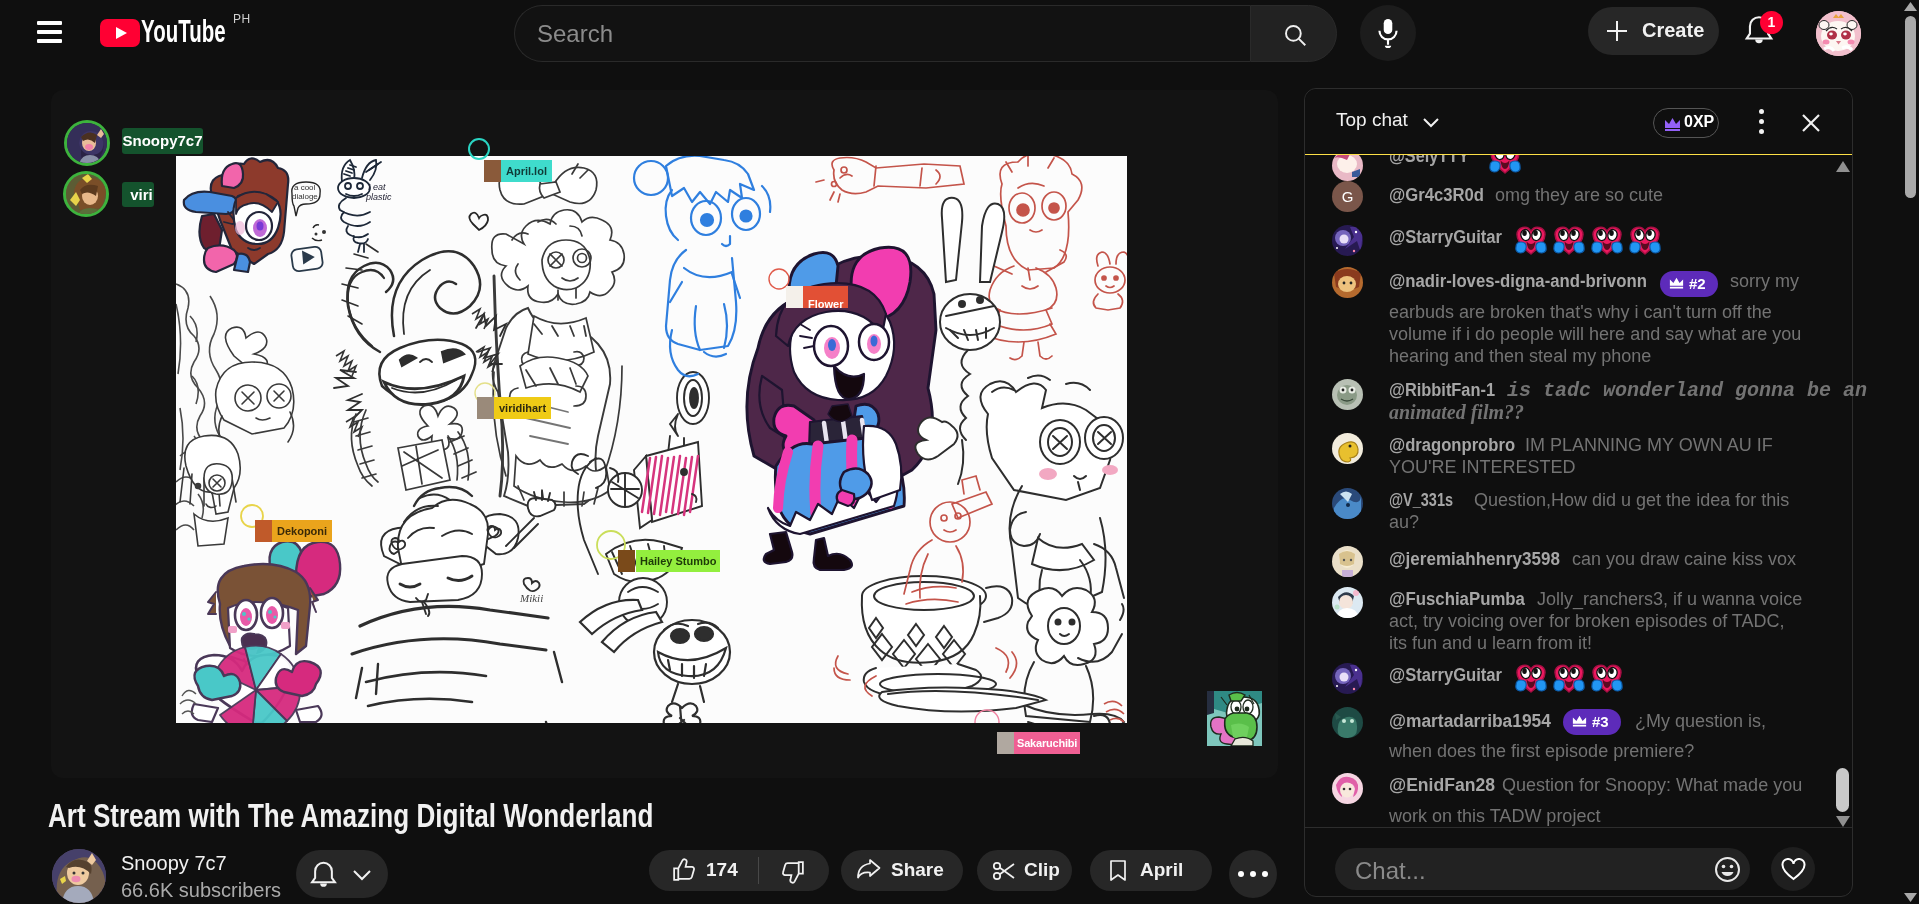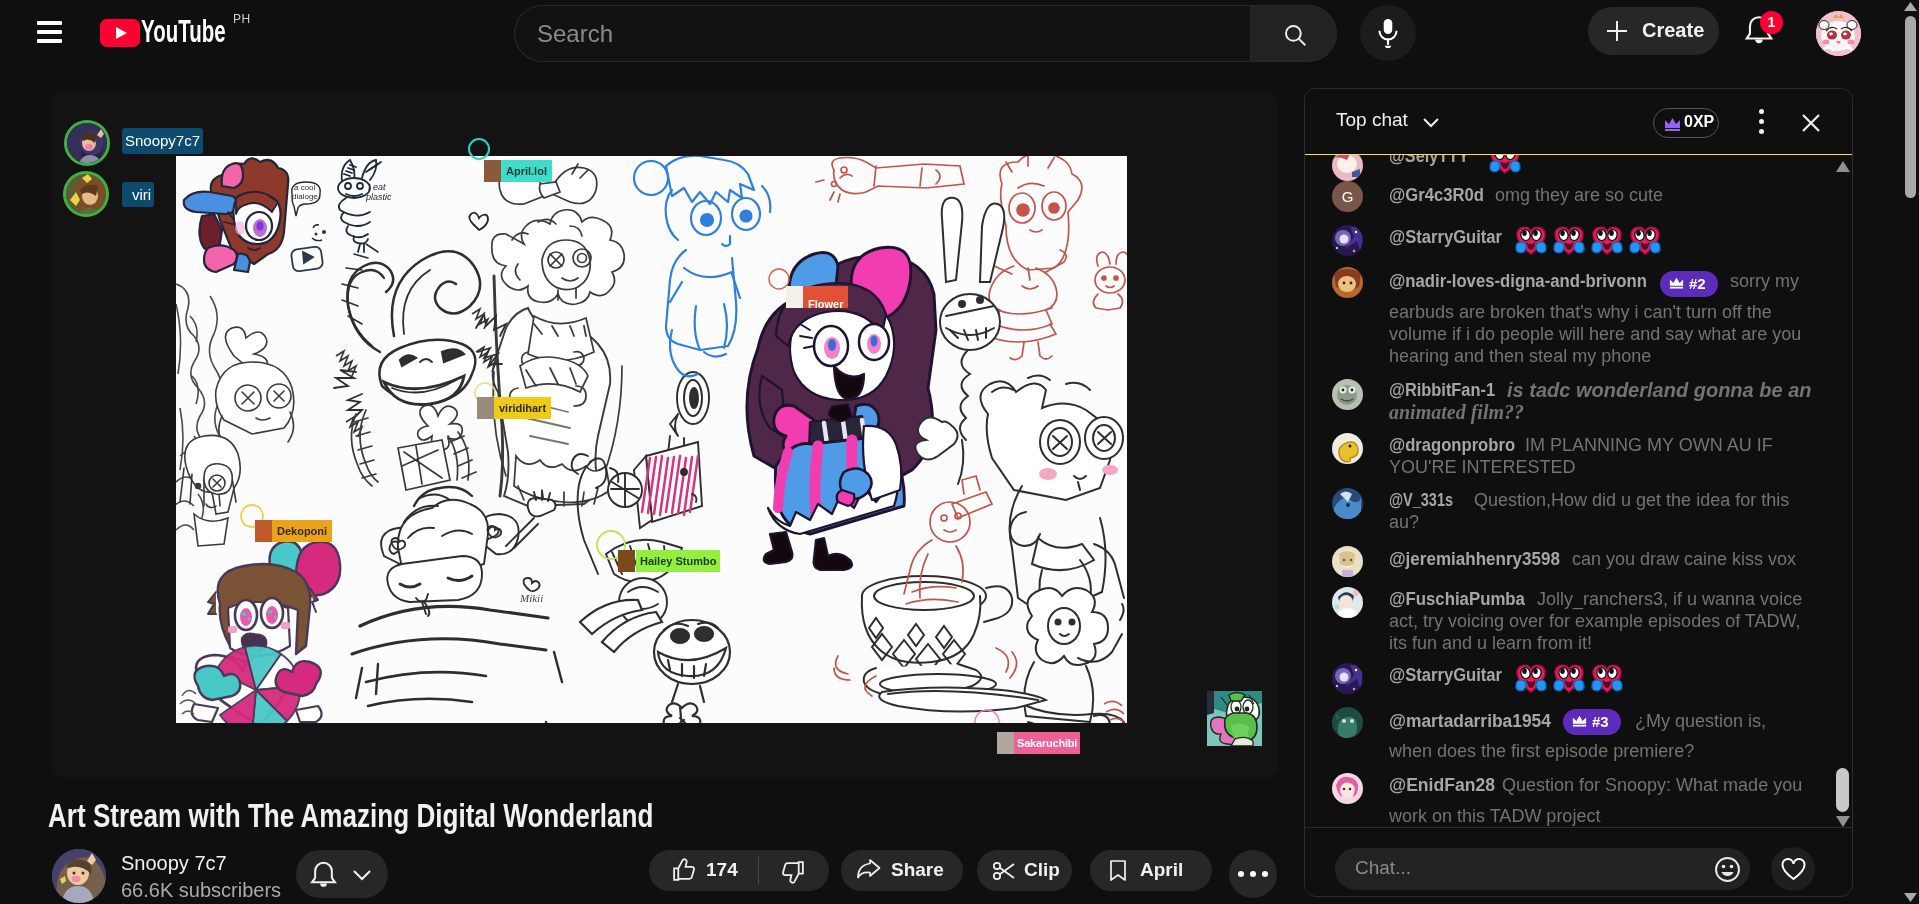--- a/index.html
+++ b/index.html
@@ -25,21 +25,21 @@
   #createbtn span { position:absolute; left:54px; top:12px; font-size:20px; font-weight:bold; }
   #bellwrap { position:absolute; left:1744px; top:14px; }
   #bellbadge { position:absolute; left:1760px; top:11px; width:23px; height:23px; border-radius:50%;
      background:#f03; color:#fff; font-size:14px; font-weight:bold; text-align:center; line-height:23px; }
   #topavatar { position:absolute; left:1816px; top:11px; width:45px; height:45px; border-radius:50%;
      background:#f6cdd8; overflow:hidden; }
   
   #player { position:absolute; left:51px; top:90px; width:1227px; height:688px; background:#131313; border-radius:12px; }
   #canvas { position:absolute; left:176px; top:156px; width:951px; height:567px; background:#fcfcfc; }
   .collab { position:absolute; width:46px; height:46px; border-radius:50%; border:3px solid #3db33d; overflow:hidden; }
-  .collabname { position:absolute; background:#0c4a6e; color:#fff; font-weight:normal; border-radius:3px; }
+  .collabname { position:absolute; background:#14532d; color:#fff; font-weight:bold; border-radius:3px; }
   .tag { position:absolute; height:22px; font-size:11px; font-weight:bold; line-height:22px; white-space:nowrap; }
   .tagav { position:absolute; width:17px; height:22px; }
   
   #vtitle { position:absolute; left:48px; top:797px; color:#f1f1f1; font-size:33px; font-weight:bold; transform:scaleX(0.79); transform-origin:0 50%; white-space:nowrap; }
   #chavatar { position:absolute; left:52px; top:849px; width:54px; height:54px; border-radius:50%; overflow:hidden;
      background:#5a4a6a; }
   #chname { position:absolute; left:121px; top:852px; color:#f1f1f1; font-size:20px; font-weight:normal; }
   #chsubs { position:absolute; left:121px; top:879px; color:#aaa; font-size:20px; }
   .pill { position:absolute; top:850px; height:41px; background:#272727; border-radius:21px; color:#f1f1f1; }
   .pill .lbl { position:absolute; font-size:19px; font-weight:bold; top:9px; }
@@ -48,21 +48,21 @@
      border-radius:12px; background:#0f0f0f; }
   #chathead { position:absolute; left:1305px; top:89px; width:547px; height:66px; border-bottom:1px solid #fde047;
      background:#0f0f0f; border-radius:12px 12px 0 0; z-index:5; }
   .cava { position:absolute; left:1332px; width:31px; height:31px; border-radius:50%; overflow:hidden; z-index:2; }
   .cline { position:absolute; font-size:18px; color:#737373; white-space:nowrap; z-index:1; }
   .cuser { color:#a6a6a6; font-weight:bold; }
   .cbadge { position:absolute; height:26px; background:#5d2bba; border-radius:13px; color:#fff;
      font-size:15px; font-weight:bold; z-index:2; }
   #chatinput { position:absolute; left:1335px; top:848px; width:415px; height:42px; background:#222;
      border-radius:21px; }
-  #chatinput span { position:absolute; left:20px; top:9px; font-size:19px; color:#8a8a8a; }
+  #chatinput span { position:absolute; left:20px; top:9px; font-size:24px; color:#8a8a8a; }
   #heartbtn { position:absolute; left:1771px; top:847px; width:44px; height:44px; border-radius:50%; background:#1f1f1f; }
   
   #pagescroll { position:absolute; left:1902px; top:0; width:17px; height:904px; background:#0f0f0f; }
   #pagethumb { position:absolute; left:1905px; top:16px; width:11px; height:182px; background:#a9a9a9; border-radius:6px; }
 </style>
 </head>
 <body>
 <div id="page">
 
   <div id="topbar">
@@ -756,21 +756,21 @@
   <div class="cava" style="left:1332px;top:379px"><svg width="31" height="31" viewBox="0 0 31 31">
           <rect width="31" height="31" fill="#b8c0b4"></rect>
           <circle cx="15" cy="16" r="10" fill="#8a9a86"></circle>
           <circle cx="11" cy="11" r="3.5" fill="#e8ece4"></circle>
           <circle cx="20" cy="11" r="3.5" fill="#e8ece4"></circle>
           <circle cx="11" cy="11" r="1.4" fill="#222"></circle>
           <circle cx="20" cy="11" r="1.4" fill="#222"></circle>
           <path d="M9 20 q6 4 12 0" stroke="#3a4a3a" fill="none" stroke-width="1.4"></path>
         </svg></div>
   <div class="cline cuser" style="left:1389px;top:380px;transform:scaleX(0.910);transform-origin:0 50%">@RibbitFan-1</div>
-  <div class="cline" style="left:1507px;top:379px;font-family:Liberation Sans, sans-serif;font-style:italic;font-weight:bold;font-size:20px;">is tadc wonderland gonna be an</div>
+  <div class="cline" style="left:1507px;top:379px;font-family:Liberation Mono, monospace;font-style:italic;font-weight:bold;font-size:20px;">is tadc wonderland gonna be an</div>
   <div class="cline" style="left:1389px;top:401px;font-family:'Liberation Serif',serif;font-style:italic;font-weight:bold;font-size:20px;">animated film??</div>
   <div class="cava" style="left:1332px;top:433px"><svg width="31" height="31" viewBox="0 0 31 31">
           <rect width="31" height="31" fill="#f2ecdc"></rect>
           <path d="M8 24 q-4 -10 6 -14 q10 -4 12 6 q1 8 -8 9 q2 3 -2 4 q-6 0 -8 -5z" fill="#e8c02e" stroke="#a8821a" stroke-width="1.2"></path>
           <circle cx="18" cy="13" r="1.5" fill="#222"></circle>
         </svg></div>
   <div class="cline cuser" style="left:1389px;top:435px;transform:scaleX(0.923);transform-origin:0 50%">@dragonprobro</div>
   <div class="cline" style="left:1525px;top:435px;">IM PLANNING MY OWN AU IF</div>
   <div class="cline" style="left:1389px;top:457px;">YOU'RE INTERESTED</div>
   <div class="cava" style="left:1332px;top:488px"><svg width="31" height="31" viewBox="0 0 31 31">
@@ -795,21 +795,21 @@
   <div class="cava" style="left:1332px;top:587px"><svg width="31" height="31" viewBox="0 0 31 31">
           <rect width="31" height="31" fill="#dce9f2"></rect>
           <path d="M6 10 q8 -9 16 -1 l-2 8 q-7 -5 -12 0z" fill="#2e3a4a"></path>
           <ellipse cx="14" cy="15" rx="7" ry="7" fill="#f4e4da"></ellipse>
           <path d="M4 31 q2 -10 11 -10 q10 0 12 10z" fill="#fff"></path>
           <circle cx="24" cy="6" r="3" fill="#f4b8cd"></circle>
           <circle cx="5" cy="20" r="2.5" fill="#b8e0c8"></circle>
         </svg></div>
   <div class="cline cuser" style="left:1389px;top:589px;transform:scaleX(0.934);transform-origin:0 50%">@FuschiaPumba</div>
   <div class="cline" style="left:1537px;top:589px;">Jolly_ranchers3, if u wanna voice</div>
-  <div class="cline" style="left:1389px;top:611px;">act, try voicing over for example episodes of TADW,</div>
+  <div class="cline" style="left:1389px;top:611px;">act, try voicing over for broken episodes of TADC,</div>
   <div class="cline" style="left:1389px;top:633px;">its fun and u learn from it!</div>
   <div class="cava" style="left:1332px;top:663px"><svg width="31" height="31" viewBox="0 0 31 31">
           <rect width="31" height="31" fill="#271a52"></rect>
           <circle cx="11" cy="13" r="8" fill="#8a78d8" opacity=".8"></circle>
           <circle cx="12" cy="14" r="4.5" fill="#e8dff8"></circle>
           <path d="M18 2 l4 10 -9 12 12 -8 4 12 2 -26z" fill="#5a3aa8" opacity=".7"></path>
           <circle cx="24" cy="7" r="1.2" fill="#fff"></circle>
           <circle cx="5" cy="23" r="1" fill="#fff"></circle>
           <circle cx="22" cy="26" r="1.2" fill="#f8a"></circle>
         </svg></div>

